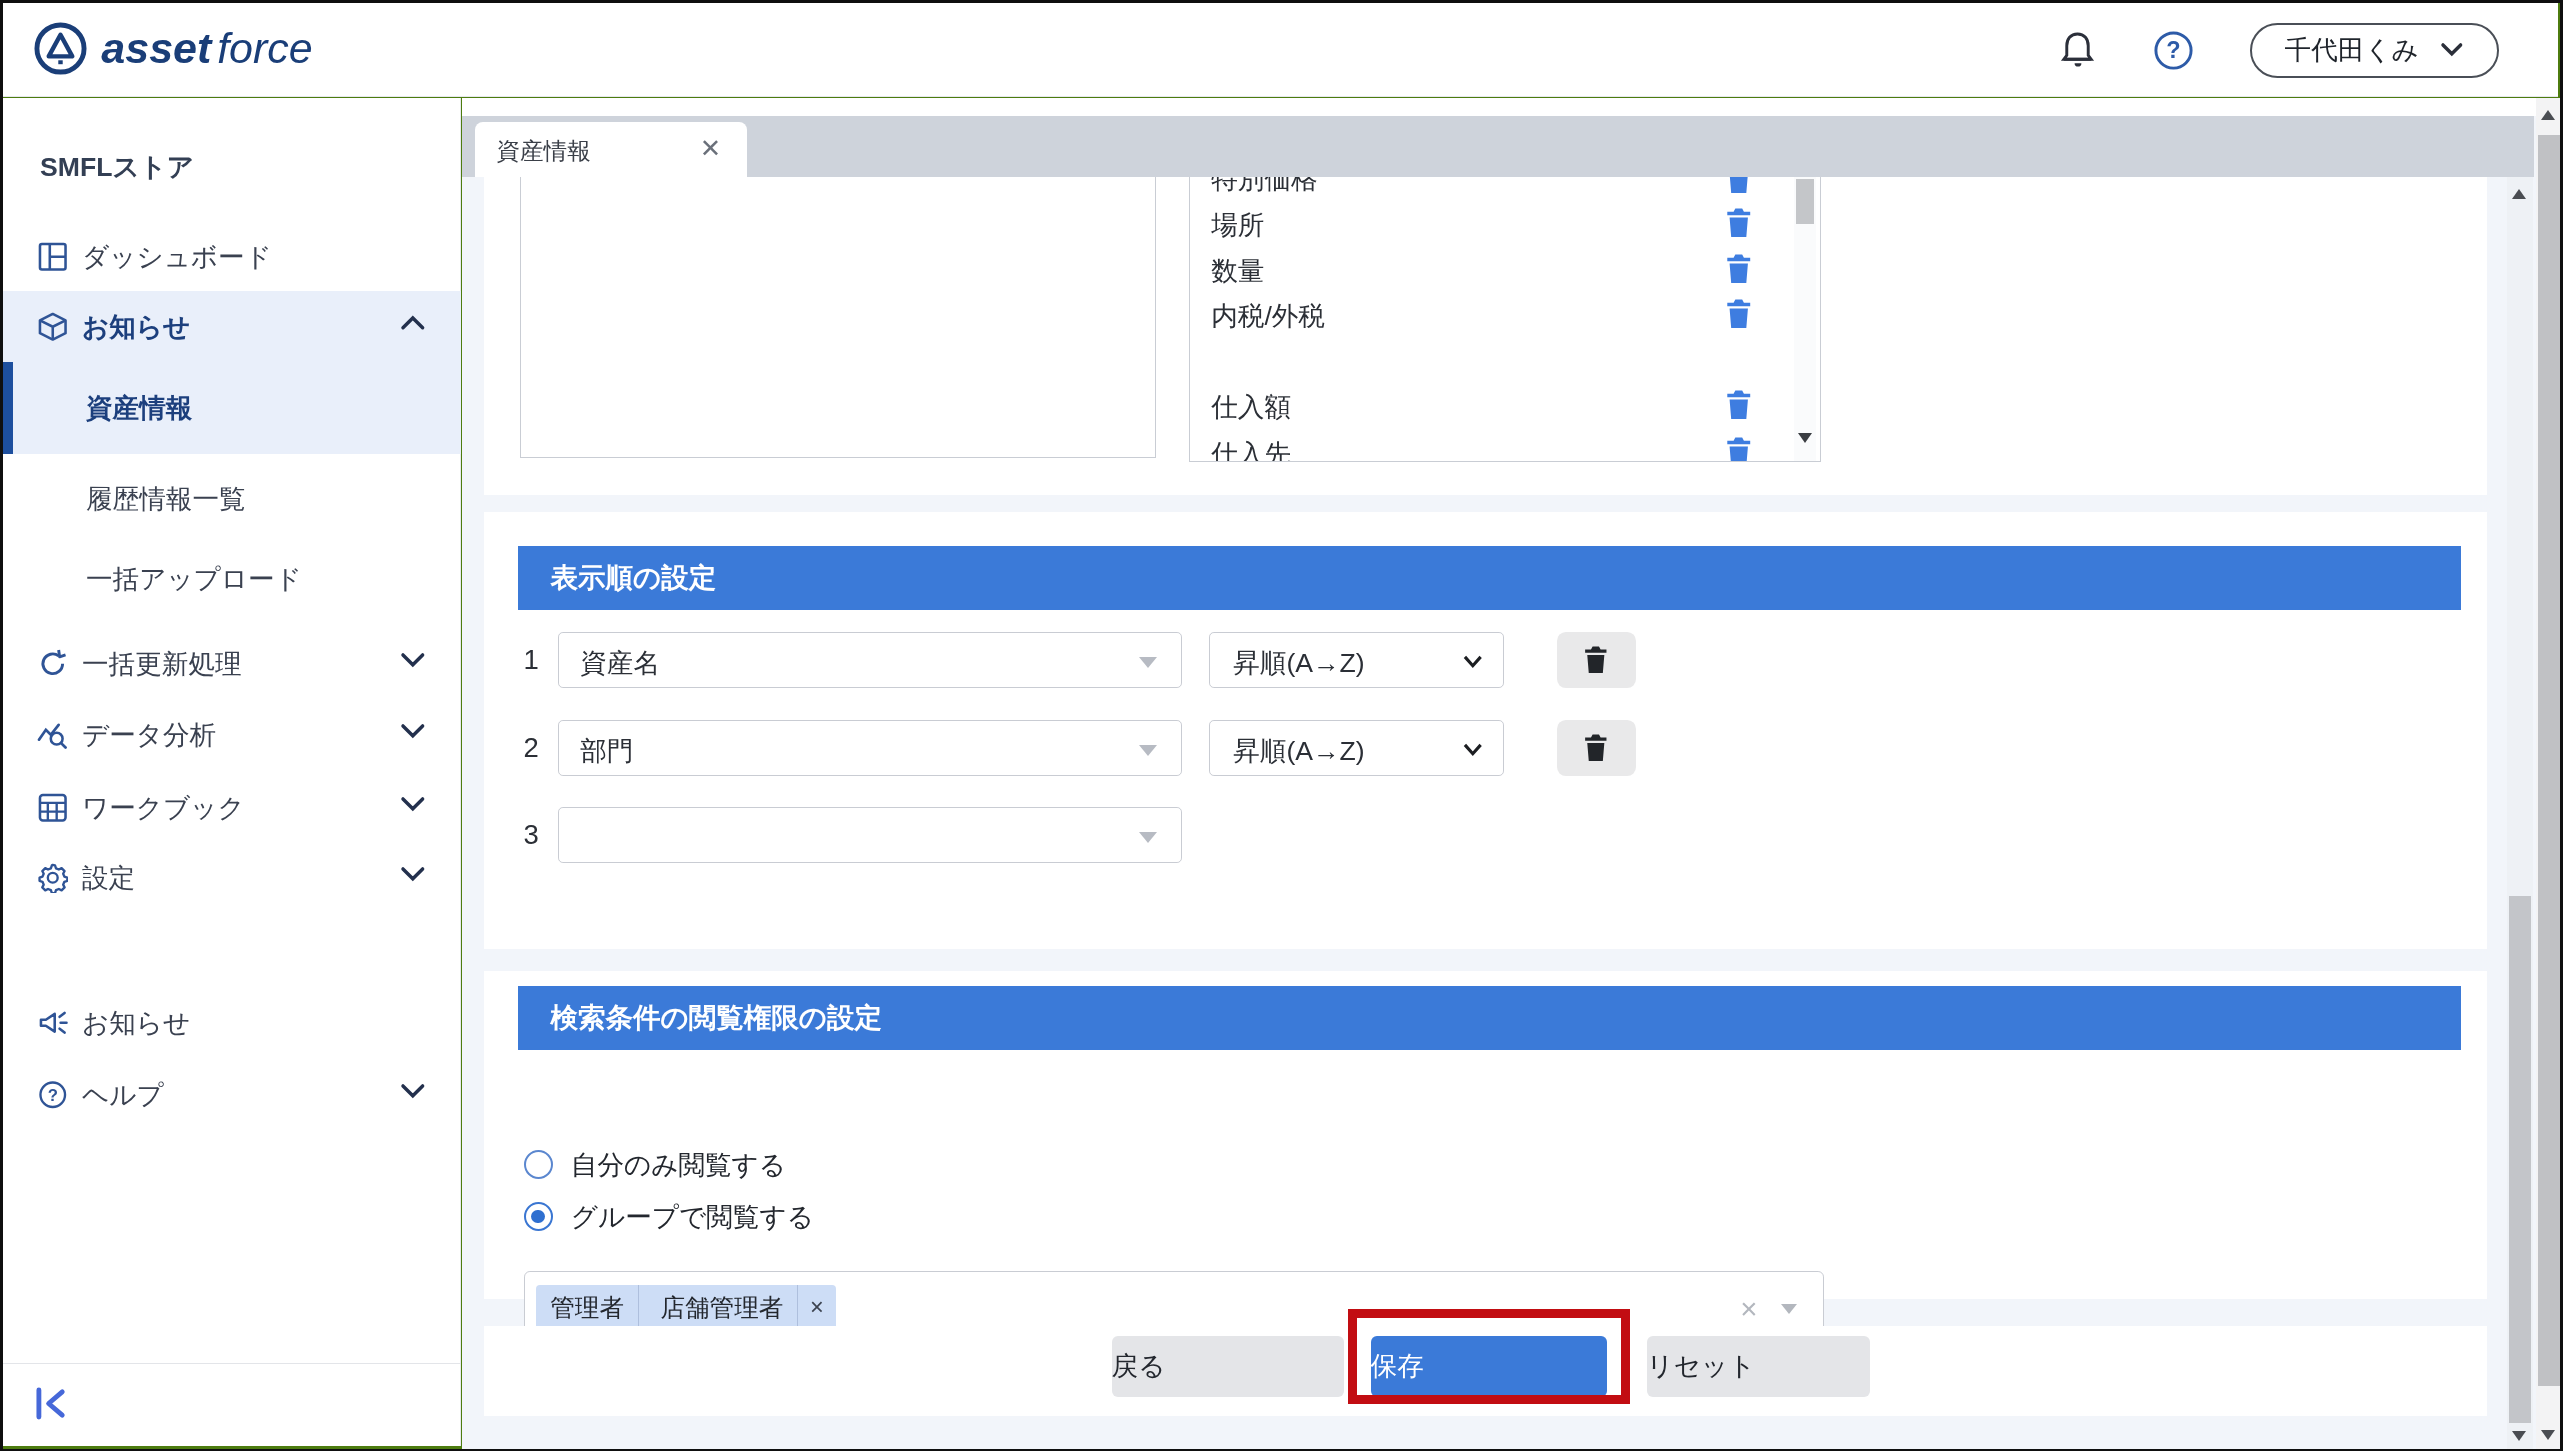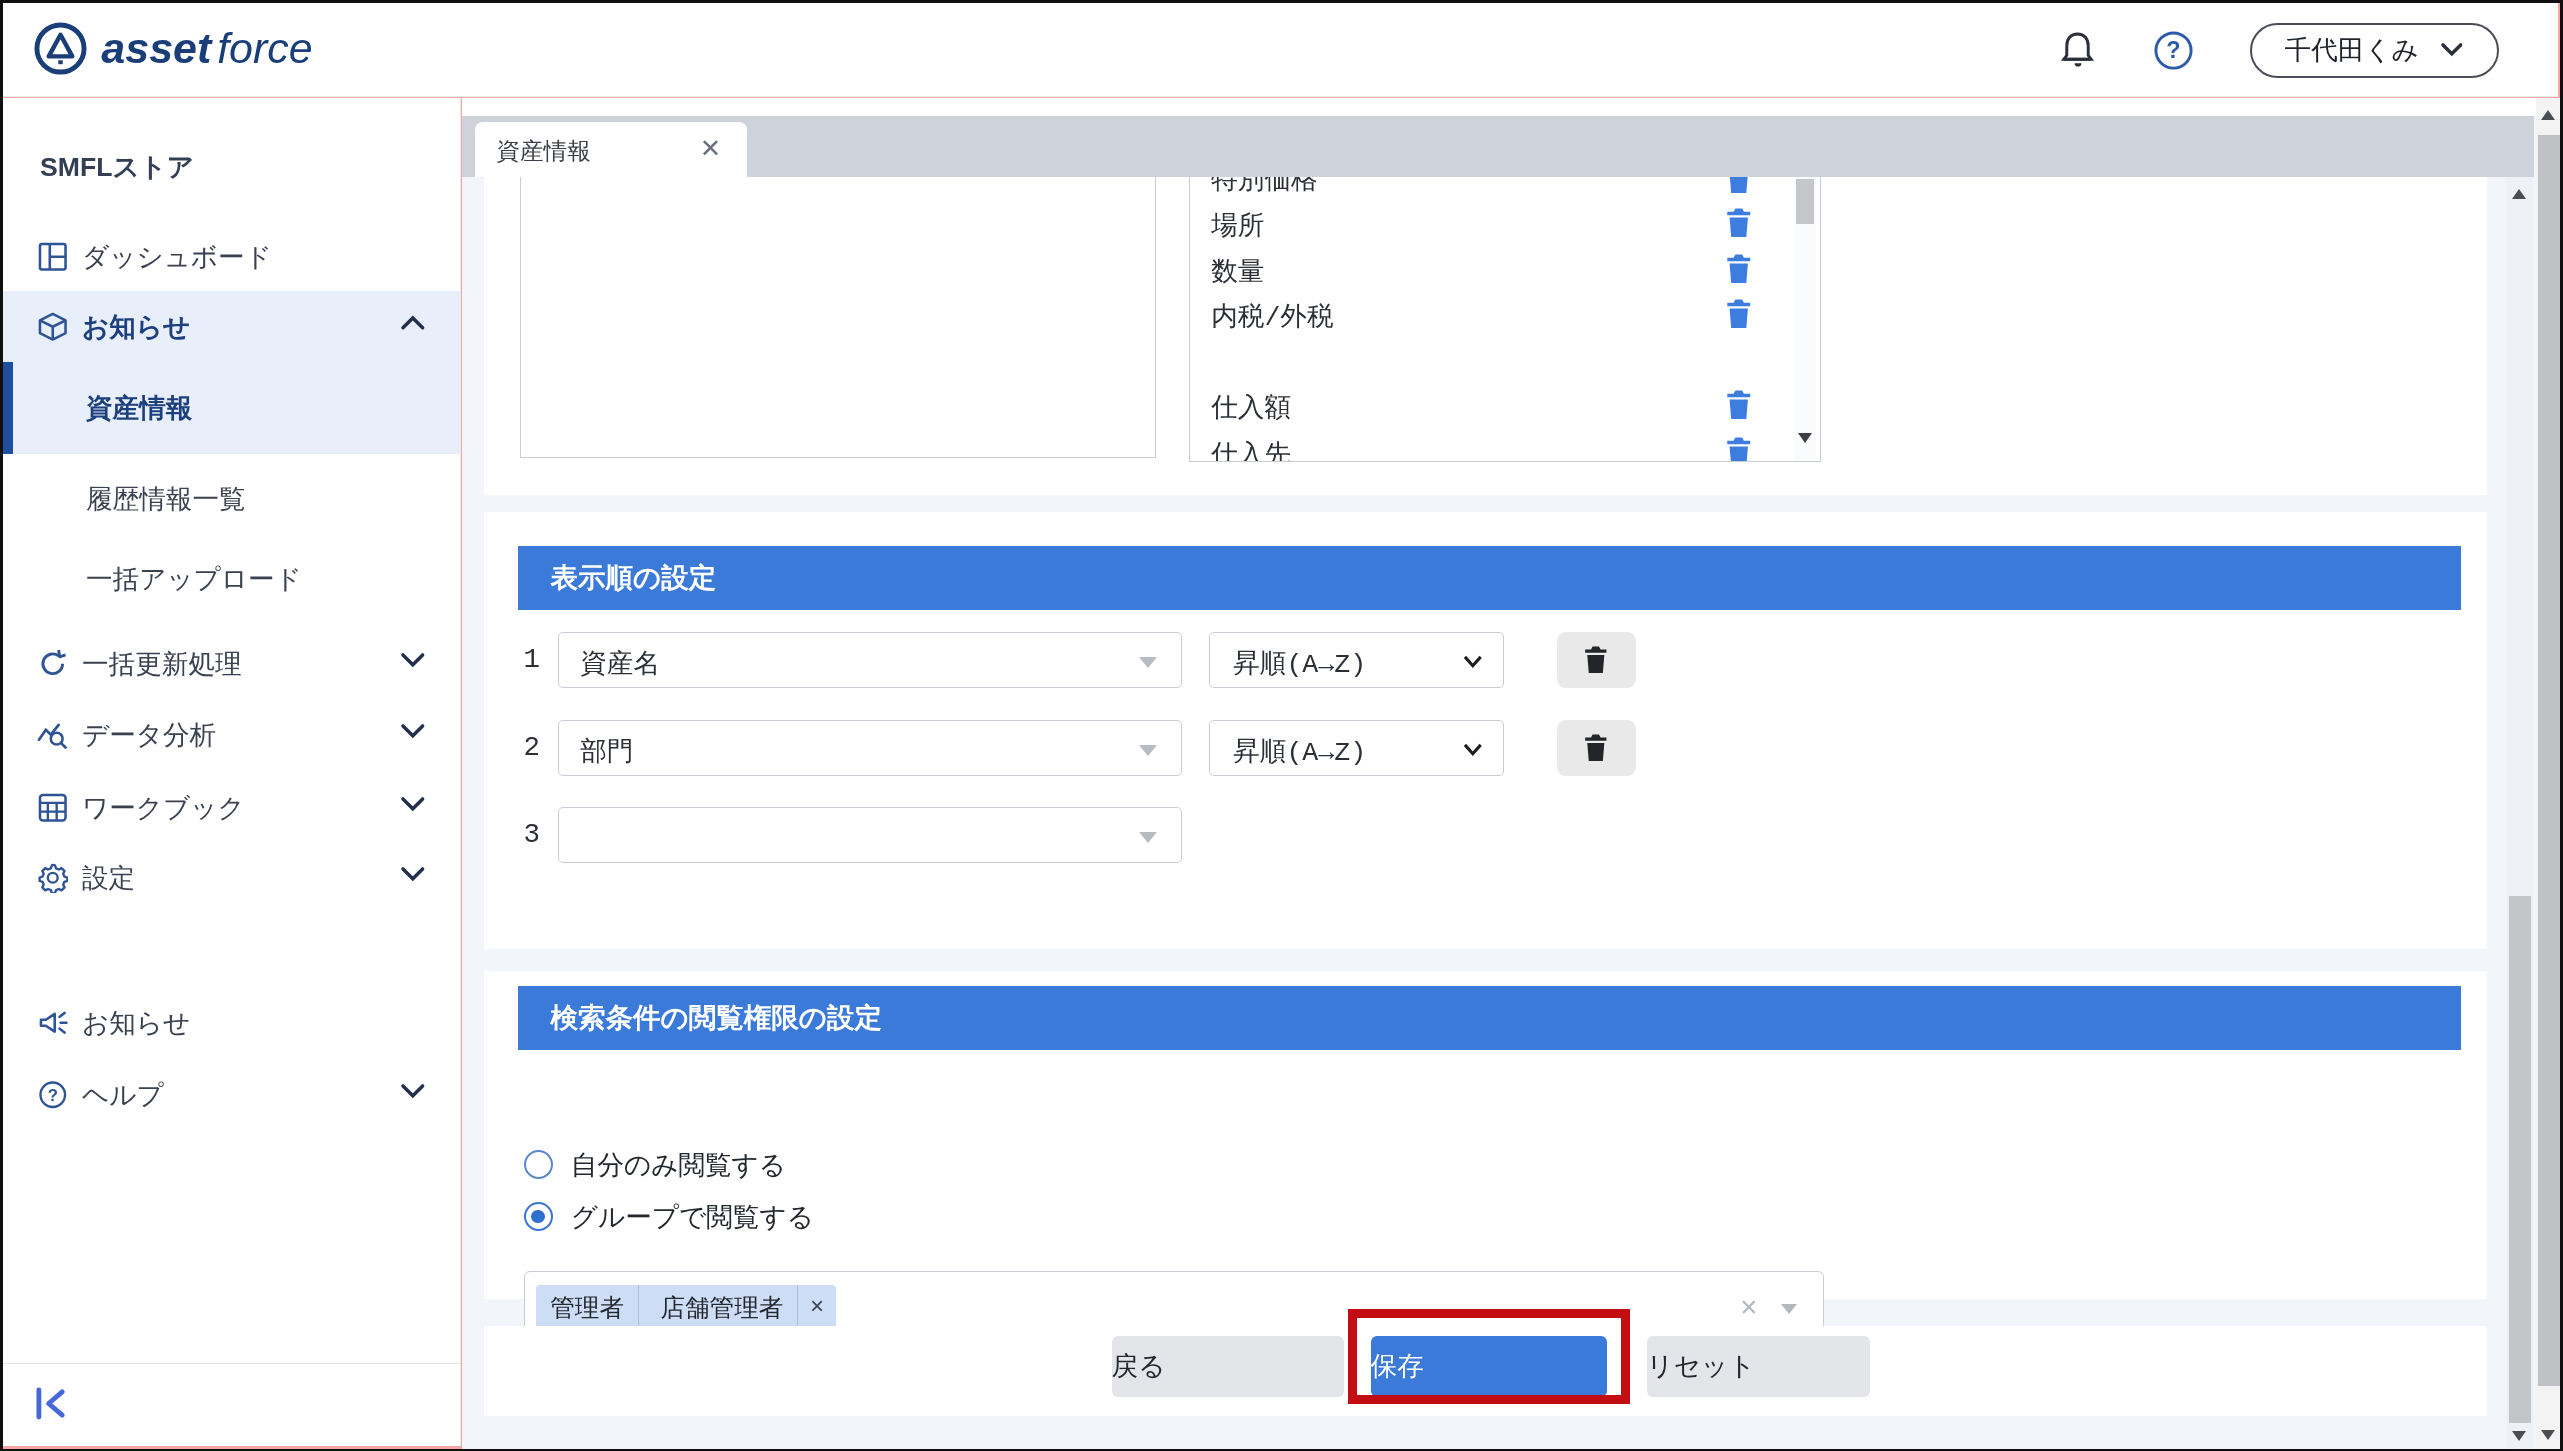--- a/index.html
+++ b/index.html
@@ -1,18 +1,18 @@
 <!DOCTYPE html>
 <html><head>
 <meta charset="utf-8">
 <style>
   * { margin:0; padding:0; box-sizing:border-box; }
   html,body { width:2563px; height:1452px; }
   body { font-family:"Liberation Sans","DejaVu Sans",sans-serif; background:#fff; }
-  .screen { position:relative; width:2563px; height:1452px; background:#fca5a5; border:3.9px solid #0f0f0f; overflow:hidden; }
+  .screen { position:relative; width:2563px; height:1452px; background:#4d7c0f; border:3.9px solid #0f0f0f; overflow:hidden; }
 
   
   .header { position:absolute; left:0; top:0; width:2555px; height:94px; background:#fff; border-bottom:1px solid #e6e8ec; z-index:30; }
   .logo { position:absolute; left:29.5px; top:17.7px; display:flex; align-items:center; gap:13.8px; }
   .logo-text { font-size:43px; font-style:italic; color:#1a3e78; letter-spacing:0; }
   .logo-text b { font-weight:700; margin-right:5.9px; }
   .logo-text .lt { font-weight:400; }
   .hdr-right { position:absolute; right:59px; top:0; height:94px; display:flex; align-items:center; gap:55px; }
   .user-pill { display:flex; align-items:center; gap:21.6px; border:2px solid #4a4f57; border-radius:29.5px; height:55px; padding:0 33px; color:#1f242b; font-size:26.6px; }
 
@@ -34,21 +34,21 @@
 
   
   .content { position:absolute; left:459px; top:95px; width:2096px; height:1352px; background:#f2f5fa; }
   
   .topstrip { position:absolute; left:0; top:0; width:2096px; height:17.7px; background:#fff; }
   .tabbar { position:absolute; left:0; top:17.7px; width:2072px; height:61px; background:#ced3db; }
   .tab { position:absolute; left:12.8px; top:5.9px; width:272px; height:55px; background:#fff; border-radius:7.9px 7.9px 0 0; cursor:pointer; }
   .tab-title { position:absolute; left:21.6px; top:13.8px; font-size:23.6px; color:#3a3f48; }
   .tab-close { position:absolute; right:25.6px; top:11.8px; font-size:25.6px; color:#6a707a; cursor:pointer; }
 
-  .card { position:absolute; background:#fff;font-family:Liberation Mono, monospace; }
+  .card { position:absolute; background:#fff; }
   .card-boxes { left:21.6px; top:79px; width:2003px; height:318px; }
   .card-sort  { left:21.6px; top:414px; width:2003px; height:437px; }
   .card-perm  { left:21.6px; top:873px; width:2003px; height:328px; }
   .card-actions { left:21.6px; top:1228px; width:2003px; height:90px; }
 
   .sec-head { position:absolute; left:34px; width:1943px; height:64px; background:#3b7ad8; color:#fff; font-size:27.5px; font-weight:700; display:flex; align-items:center; padding-left:33px; }
 
   
   .listbox-left { position:absolute; left:36px; top:0; width:636px; height:281px; background:#fff; border:1px solid #c9cdd4; border-top:none; }
   .listbox-right { position:absolute; left:705px; top:0; width:632px; height:285px; background:#fff; border:1px solid #c9cdd4; border-top:none; overflow:hidden; }

